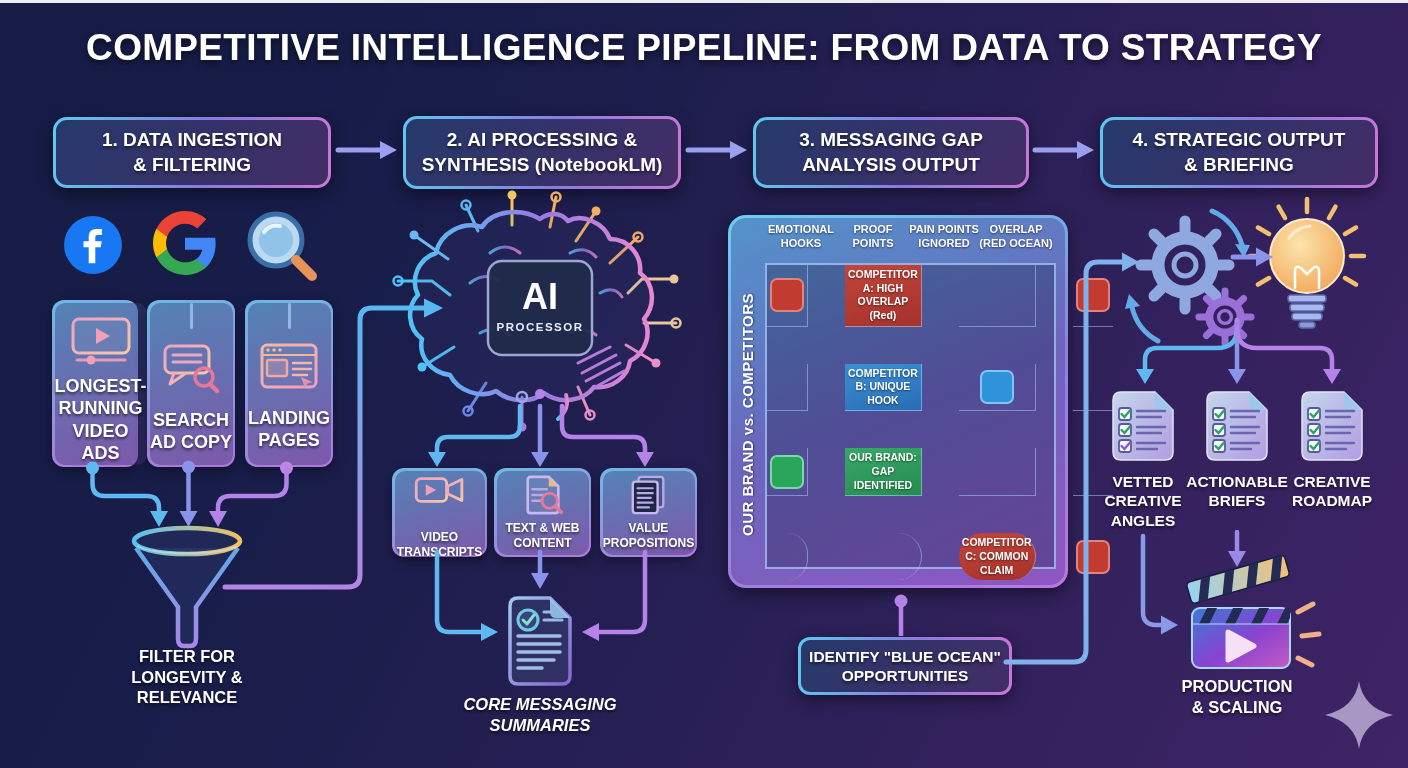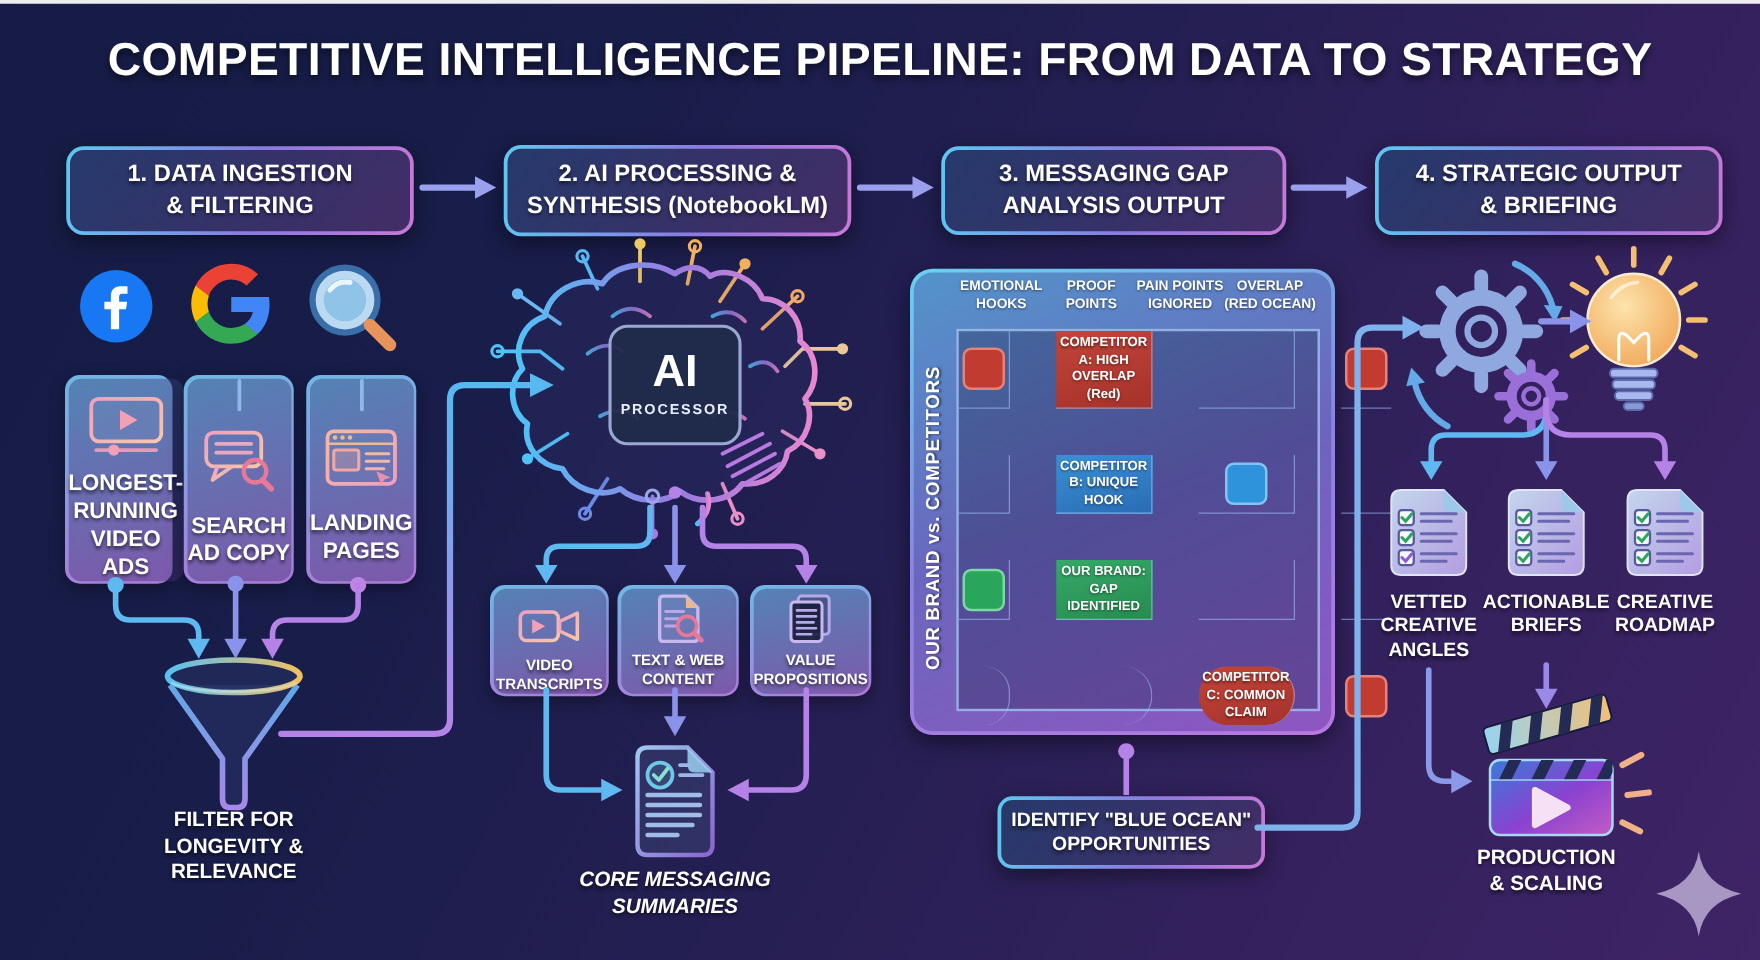--- a/index.html
+++ b/index.html
@@ -276,21 +276,21 @@
         <path d="M216,198 L250,180"></path>
         <path d="M222,206 L254,188"></path>
     </g>
     <path d="M196,212 Q200,226 188,236" fill="none" stroke="url(#gBrain)" stroke-width="4" stroke-linecap="round"></path>
     <rect x="118" y="78" width="104" height="94" rx="14" fill="rgba(32,42,74,.94)" stroke="#9aa8d0" stroke-width="2.5"></rect>
     <text x="170" y="126" text-anchor="middle" font-size="36" font-weight="bold" fill="#ffffff">AI</text>
     <text x="170" y="148" text-anchor="middle" font-size="11.5" font-weight="bold" letter-spacing="1.5" fill="#e8eeff">PROCESSOR</text>
   </svg>
 
   <div class="abs tcard" style="left:392px;top:468px;width:90px;height:84px;">
-    <div class="gin" style="justify-content:flex-end;">
+    <div class="gin" style="justify-content:flex-start;gap:16px;">
       <svg width="56" height="38" viewBox="0 0 56 40">
         <rect x="3" y="8" width="32" height="24" rx="5" fill="none" stroke="url(#gPink)" stroke-width="3"></rect>
         <path d="M13,14 L13,26 L24,20 Z" fill="#f2a0b8"></path>
         <path d="M36,16 L51,9 V31 L36,24 Z" fill="none" stroke="url(#gPink)" stroke-width="3" stroke-linejoin="round"></path>
       </svg>
       <div class="lbl lbl12" style="margin-top:5px;">
         <span>VIDEO</span>
         <span>TRANSCRIPTS</span>
       </div>
     </div>

